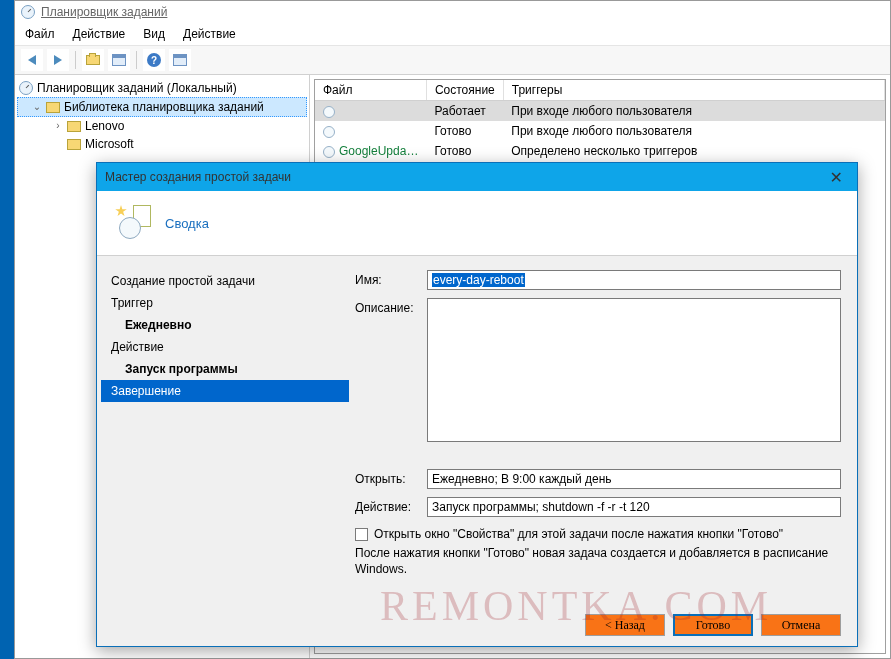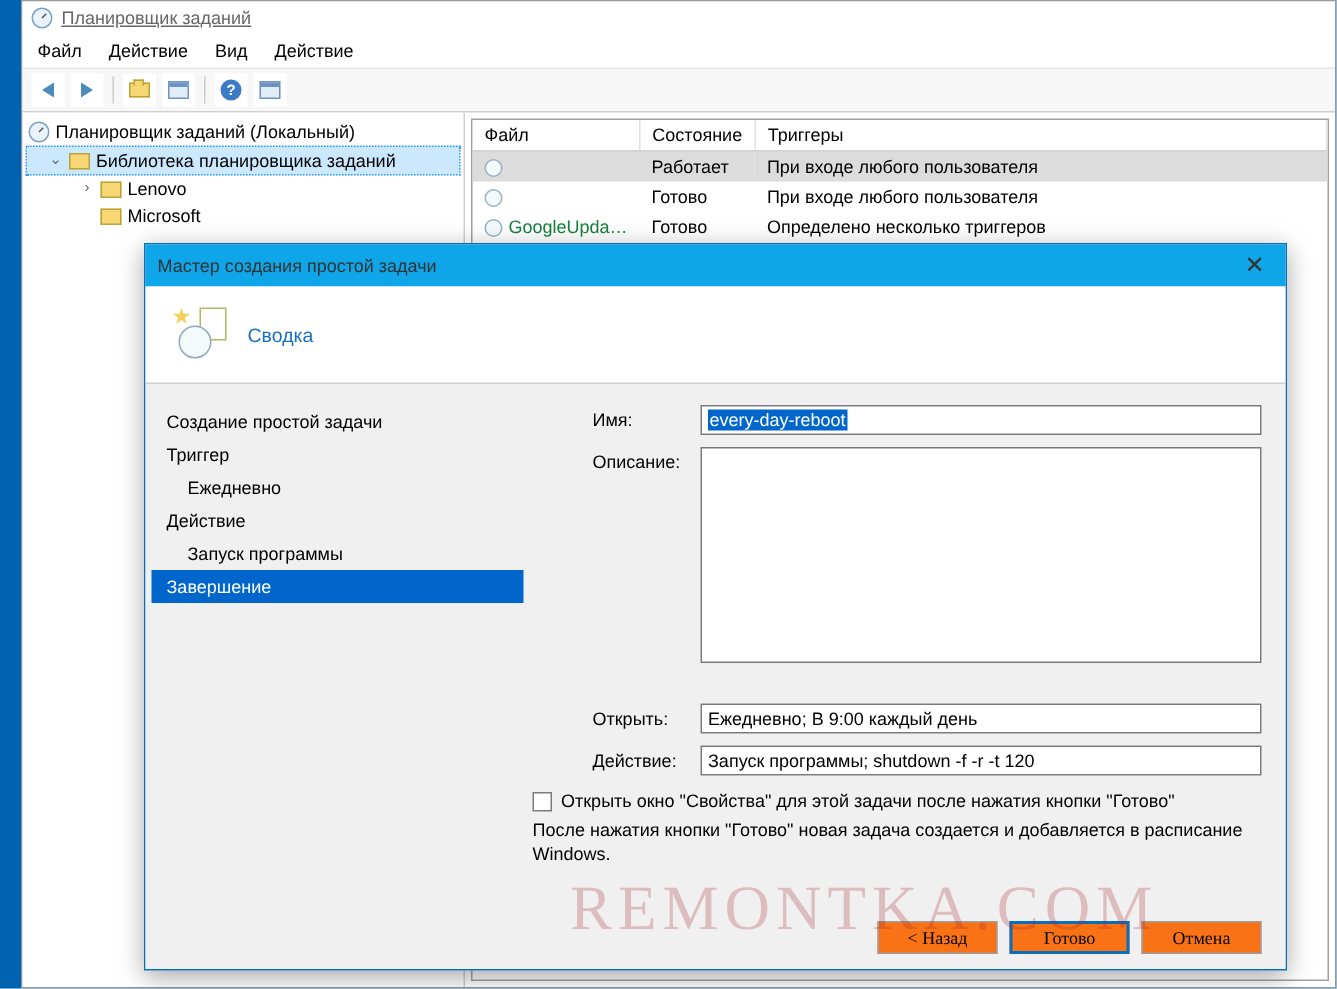--- a/index.html
+++ b/index.html
@@ -156,33 +156,33 @@
     flex:1;
     display:flex;
     background:#f0f0f0;
   }
   .wizard-steps {
     width:254px;
     padding:14px 2px 14px 4px;
     line-height:22px;
   }
   .wizard-steps .step { padding:0 10px; color:#000;}
-  .wizard-steps .step.sub { padding-left:24px;}
+  .wizard-steps .step.sub { padding-left:24px;font-weight:bold;}
   .wizard-steps .step.selected { background:#0066cc; color:#fff;}
   .wizard-form {
     flex:1;
     padding:14px 16px 8px 4px;
     position:relative;
   }
   .form-row {
     display:flex;
     align-items:flex-start;
     margin-bottom:8px;
   }
-  .form-row label { width:72px; padding-top:3px;margin-left:40px;}
+  .form-row label { width:72px; padding-top:3px;}
   .form-row .ctrl { flex:1;}
   .txt {
     width:100%;
     border:1px solid #7a7a7a;
     background:#fff;
     padding:2px 4px;
     font-family:inherit;
     font-size:12px;
   }
   .txt.selected-text { background:#fff; }

